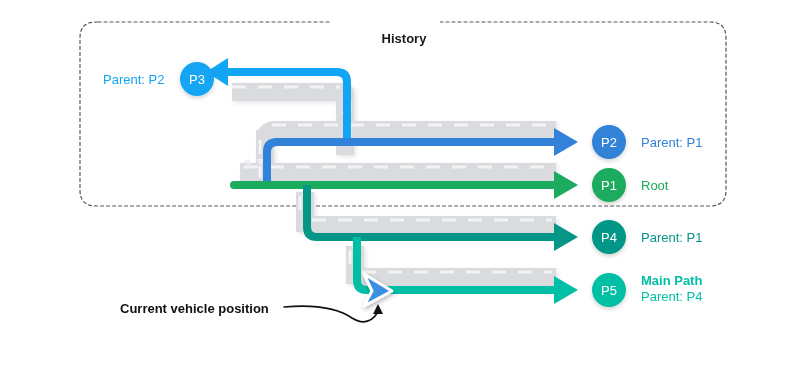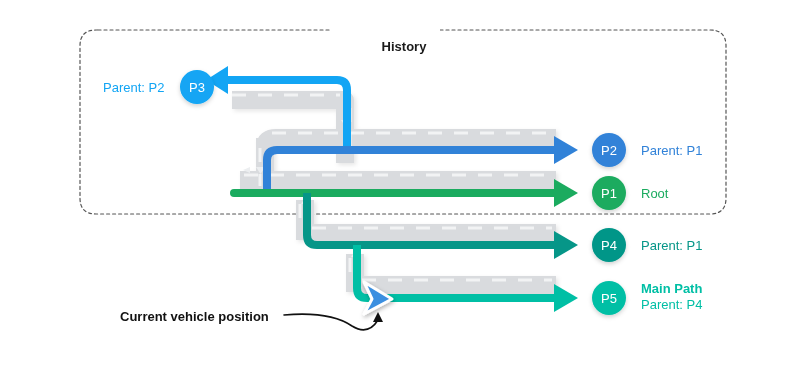--- a/index.html
+++ b/index.html
@@ -9,21 +9,21 @@
   }
   body {
     width: 796px;
     height: 376px;
     font-family: "Liberation Sans", sans-serif;
     overflow: hidden;
     position: relative;
   }
   #stage {
     position: absolute;
-    left: 0; top: 8px;
+    left: 0; top: 0;
     width: 796px;
     height: 292px;
   }
   #stage svg {
     display: block;
   }
   .history-title {
     font-family: "Liberation Sans", sans-serif;
     font-size: 13px;
     font-weight: bold;

